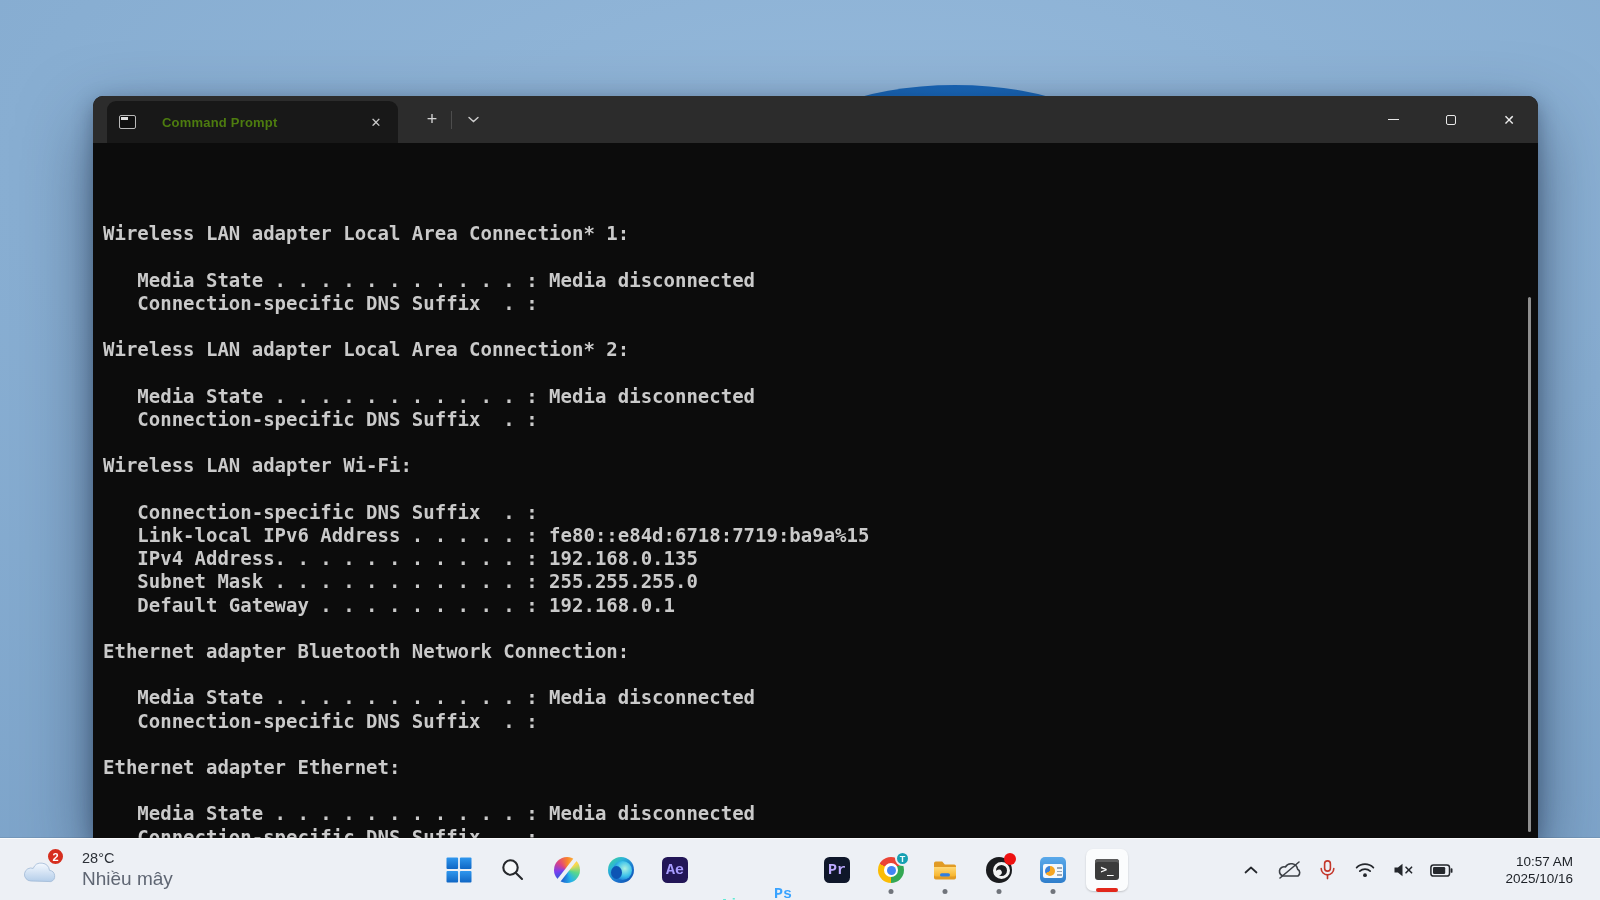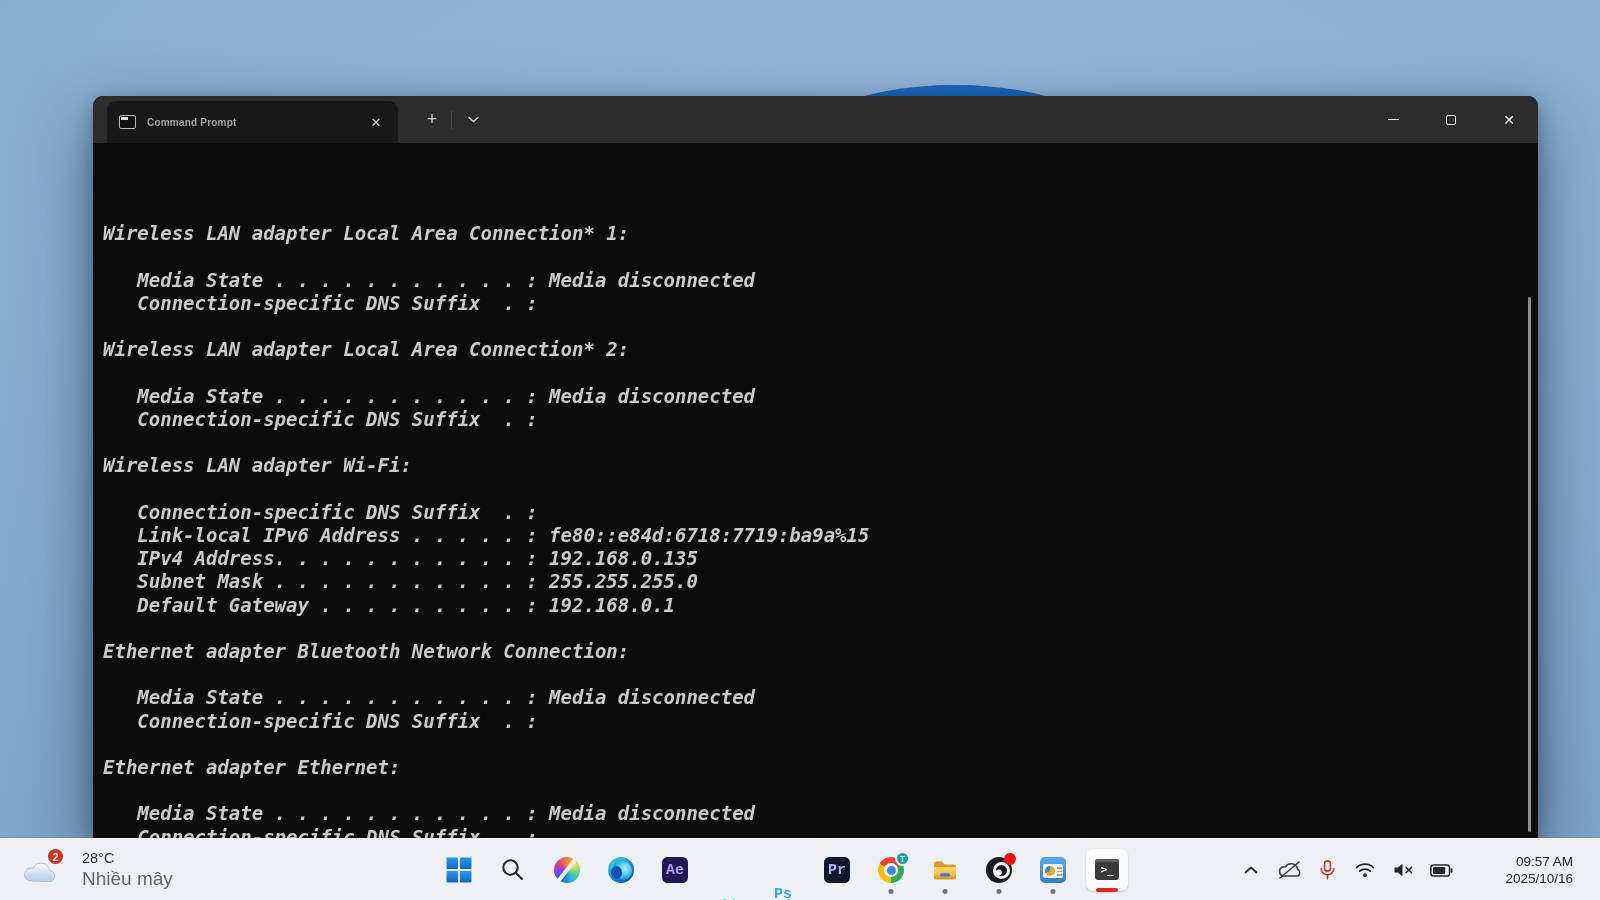--- a/index.html
+++ b/index.html
@@ -16,39 +16,39 @@
     border-radius:10px 10px 0 0; background:#0c0c0c;
     box-shadow: 0 28px 70px rgba(15,30,55,.5), 0 6px 20px rgba(15,30,55,.35); }
 
   .titlebar { position:relative; height:47px; background:#2c2c2c; border-radius:10px 10px 0 0; }
 
   .tab { position:absolute; left:14px; top:5px; width:291px; height:42px; background:#181818;
     border-radius:9px 9px 0 0; display:flex; align-items:center; padding:0 12px; }
   .tabicon { width:17px; height:14px; border:1.4px solid #b9b9b9; border-radius:2px; background:#101010;
     position:relative; flex:0 0 auto; }
   .tabicon::before { content:""; position:absolute; left:1px; top:1px; width:7px; height:3px; background:#dedede; }
-  .tabtitle { margin-left:11px; color:#a3a3a3; font-size:10px; font-weight:bold; letter-spacing:.2px; flex:1 1 auto; }
+  .tabtitle { margin-left:26px; color:#4d7c0f; font-size:13px; font-weight:bold; letter-spacing:.2px; flex:1 1 auto; }
   .tabclose { color:#c9c9c9; font-size:13px; width:20px; text-align:center; cursor:default; }
 
   .newtab { position:absolute; left:325px; top:0; width:28px; height:47px; color:#d4d4d4;
     font-size:18px; font-weight:400; display:flex; align-items:center; justify-content:center; }
   .tabsep { position:absolute; left:358px; top:15px; width:1px; height:18px; background:#4d4d4d; }
   .tabdrop { position:absolute; left:366px; top:0; width:28px; height:47px; display:flex; align-items:center; justify-content:center; }
 
   .wincontrols { position:absolute; right:0; top:0; height:47px; display:flex; }
   .wc { width:58px; height:47px; display:flex; align-items:center; justify-content:center; }
   .minbar { width:11px; height:1.6px; background:#e8e8e8; display:block; }
   .maxbox { width:10px; height:10px; border:1.5px solid #e8e8e8; border-radius:2px; display:block; }
   .wc.cls { color:#eeeeee; font-size:14px; }
 
   .term { position:absolute; left:0; top:47px; right:0; bottom:0; overflow:hidden;
     padding:33px 0 0 10px; white-space:pre;
     font-family:"DejaVu Sans Mono", monospace; font-size:19px; line-height:23.2px;
     font-weight:bold; color:#cacaca; }
-  .tline { min-height:23.2px;font-style:italic; }
+  .tline { min-height:23.2px; }
 
   .scrollbar { position:absolute; right:7px; top:201px; bottom:6px; width:3px; background:#8f8f8f; border-radius:2px; }
 
   
   .taskbar { position:absolute; left:0; bottom:0; width:1600px; height:62px; background:#edf0f5;
     border-top:1px solid rgba(255,255,255,.7); box-shadow:0 -1px 0 rgba(0,0,0,.08); }
 
   .weather { position:absolute; left:10px; top:0; height:62px; width:200px; display:flex; align-items:center; }
   .wcloud { position:relative; margin-left:10px; width:40px; height:30px; }
   .wbadge { position:absolute; left:36px; top:8px; width:19px; height:19px; border-radius:50%;
@@ -302,19 +302,19 @@
         </svg>
       </span>
       <span class="trayic">
         <svg width="23" height="13" viewBox="0 0 23 13">
           <rect x="0.9" y="1" width="18.6" height="11" rx="2.6" fill="none" stroke="#24272c" stroke-width="1.5"></rect>
           <rect x="20.6" y="4.2" width="1.9" height="4.6" rx="0.9" fill="#24272c"></rect>
           <rect x="3" y="3.1" width="12.2" height="6.8" rx="1.2" fill="#24272c"></rect>
         </svg>
       </span>
       <div class="clock">
-        <div>09:57 AM</div>
+        <div>10:57 AM</div>
         <div>2025/10/16</div>
       </div>
     </div>
 
   </div>
 </div>
 
 </body></html>

